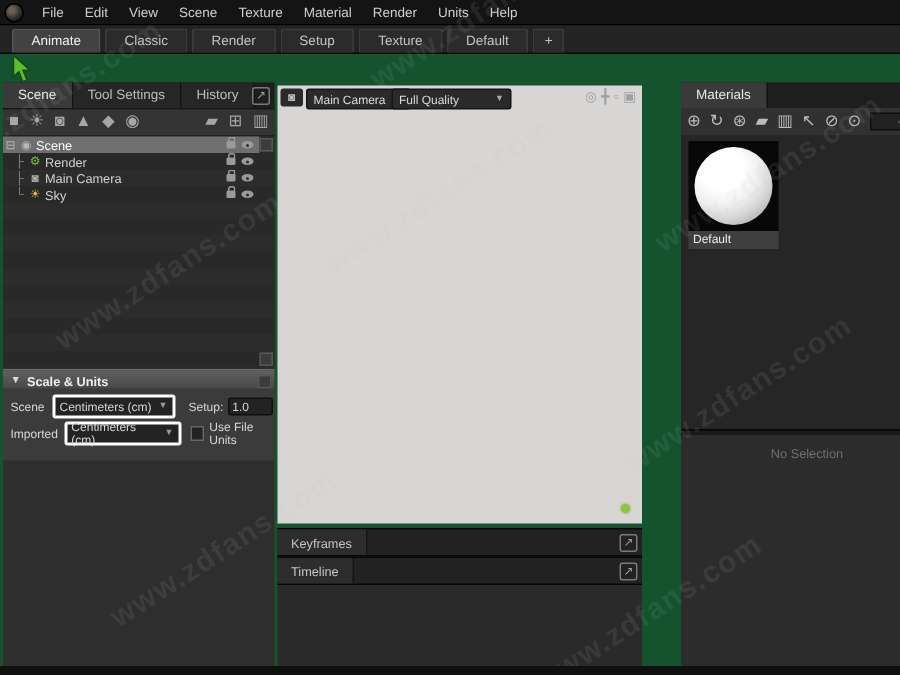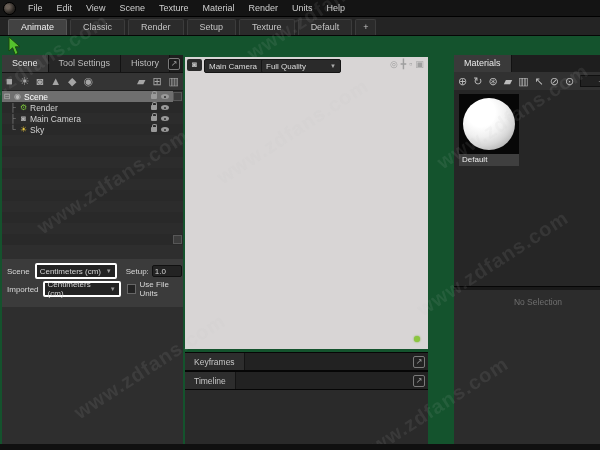--- a/index.html
+++ b/index.html
@@ -203,20 +203,25 @@
         <span class="tico ico-sky">☀</span>
         <span class="tlabel">Sky</span>
         <span class="spacer"></span>
         <span class="lock"></span>
         <span class="eye"></span>
       </div>
       <span class="sq" style="right:1px;top:1px"></span>
       <span class="sq" style="right:1px;bottom:1px"></span>
     </div>
 
+    <div class="su-header">
+      <span class="arrow">▼</span>
+      <span>Scale &amp; Units</span>
+      <span class="sq" style="right:2px;top:3px"></span>
+    </div>
     <div class="su-body">
       <div class="su-row" style="top:5px">
         <span style="margin-left:5px">Scene</span>
         <span class="dd" style="width:72px;margin-left:5px">
           <span>Centimeters (cm)</span>
           <span class="da">▼</span>
         </span>
         <span style="margin-left:9px">Setup:</span>
         <input class="tfield" style="width: 24px; margin-left: 3px;" value="1.0">
       </div>

